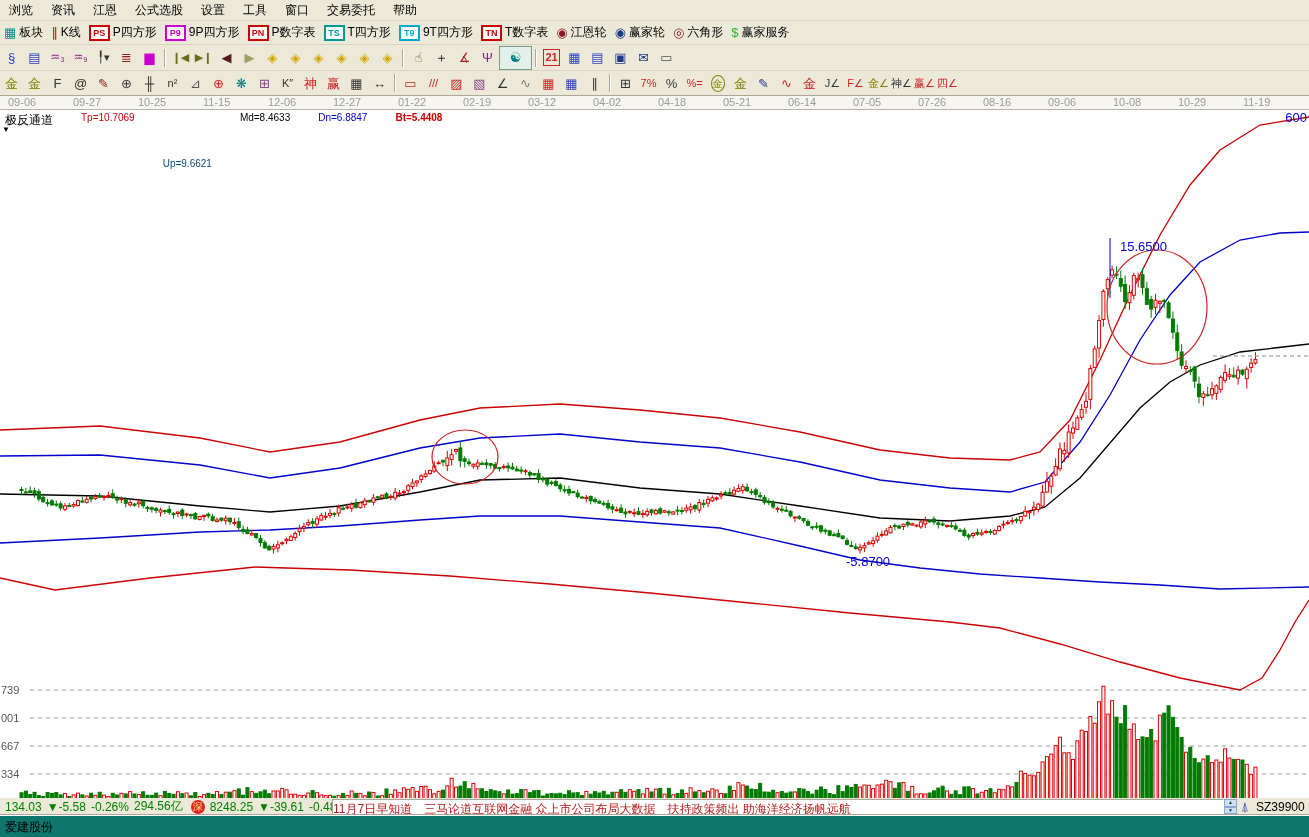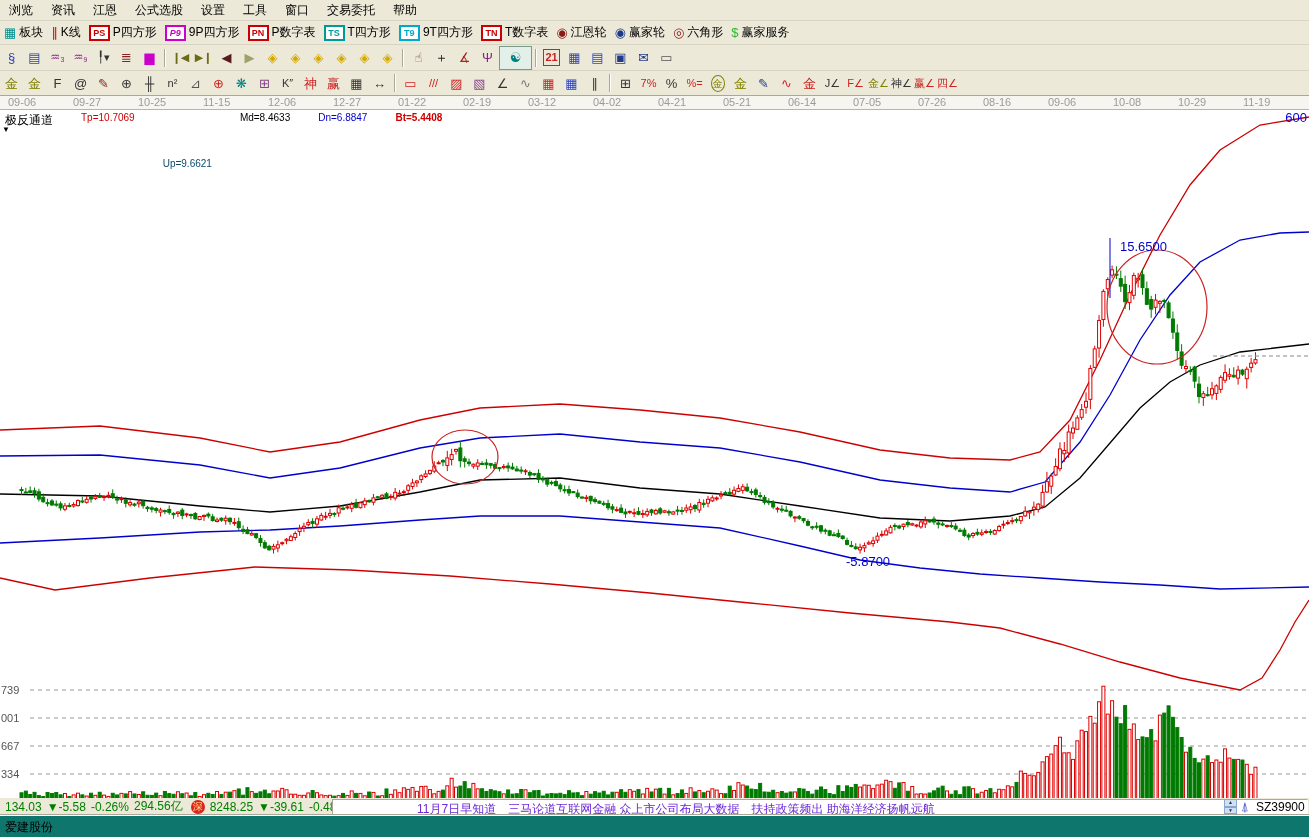--- a/index.html
+++ b/index.html
@@ -42,21 +42,21 @@
   svg{display:block;}
 
   
   .ticker{position:absolute;top:798px;left:0;width:100%;height:17px;background:#ece9d8;
           display:flex;align-items:center;}
   .tk{margin-left:5px;color:#008000;white-space:nowrap;}
   .badge-shen{display:inline-flex;align-items:center;justify-content:center;width:14px;height:14px;
           border-radius:50%;background:#dd2222;color:#ffe680;font-size:10px;margin-left:8px;flex:0 0 auto;}
   .news{position:absolute;left:332px;top:1px;width:890px;height:13px;background:#fff;
         border:1px solid #aca899;border-bottom-color:#fff;border-right-color:#fff;
-        color:#6d28d9;overflow:hidden;white-space:nowrap;padding-left:84px;padding-top:1px;}
+        color:#b91c1c;overflow:hidden;white-space:nowrap;padding-top:1px;}
   .spinner{position:absolute;left:1224px;top:1px;width:13px;height:15px;display:flex;flex-direction:column;}
   .spin-btn{flex:1;background:#cfe0f5;border:1px solid #8aa8cc;font-size:5px;line-height:5px;
             text-align:center;color:#234;padding:0;}
   .antenna{position:absolute;left:1241px;top:1px;color:#2a3fbf;font-size:13px;}
   .tcode{position:absolute;left:1256px;top:2px;color:#000;white-space:nowrap;}
 
   
   .statusbar{position:absolute;top:815px;left:0;width:100%;height:22px;background:#0f766e;
              border-top:1px solid #fff;box-shadow:0 -1px 0 #aca899;display:flex;align-items:center;
              white-space:nowrap;overflow:hidden;}
@@ -84,21 +84,21 @@
       </span>
       <span class="tbtn">
         <span class="glyph" style="color: rgb(204, 0, 0);">∥</span>
         <span class="tlabel">K线</span>
       </span>
       <span class="tbtn">
         <span class="badge" style="border: 2px solid rgb(204, 0, 0); color: rgb(204, 0, 0);">PS</span>
         <span class="tlabel">P四方形</span>
       </span>
       <span class="tbtn">
-        <span class="badge" style="border: 2px solid rgb(204, 0, 204); color: rgb(204, 0, 204); font-style: italic;">P9</span>
+        <span class="badge" style="border: 2px solid rgb(204, 0, 204); color: rgb(204, 0, 204);">P9</span>
         <span class="tlabel">9P四方形</span>
       </span>
       <span class="tbtn">
         <span class="badge" style="border: 2px solid rgb(204, 0, 0); color: rgb(204, 0, 0);">PN</span>
         <span class="tlabel">P数字表</span>
       </span>
       <span class="tbtn">
         <span class="badge" style="border: 2px solid rgb(0, 153, 153); color: rgb(0, 153, 153);">TS</span>
         <span class="tlabel">T四方形</span>
       </span>
@@ -348,21 +348,21 @@
       <span class="date-tick" style="left: 8px;">09-06</span>
       <span class="date-tick" style="left: 73px;">09-27</span>
       <span class="date-tick" style="left: 138px;">10-25</span>
       <span class="date-tick" style="left: 203px;">11-15</span>
       <span class="date-tick" style="left: 268px;">12-06</span>
       <span class="date-tick" style="left: 333px;">12-27</span>
       <span class="date-tick" style="left: 398px;">01-22</span>
       <span class="date-tick" style="left: 463px;">02-19</span>
       <span class="date-tick" style="left: 528px;">03-12</span>
       <span class="date-tick" style="left: 593px;">04-02</span>
-      <span class="date-tick" style="left: 658px;">04-21</span>
+      <span class="date-tick" style="left: 658px;">04-18</span>
       <span class="date-tick" style="left: 723px;">05-21</span>
       <span class="date-tick" style="left: 788px;">06-14</span>
       <span class="date-tick" style="left: 853px;">07-05</span>
       <span class="date-tick" style="left: 918px;">07-26</span>
       <span class="date-tick" style="left: 983px;">08-16</span>
       <span class="date-tick" style="left: 1048px;">09-06</span>
       <span class="date-tick" style="left: 1113px;">10-08</span>
       <span class="date-tick" style="left: 1178px;">10-29</span>
       <span class="date-tick" style="left: 1243px;">11-19</span>
     </div>

